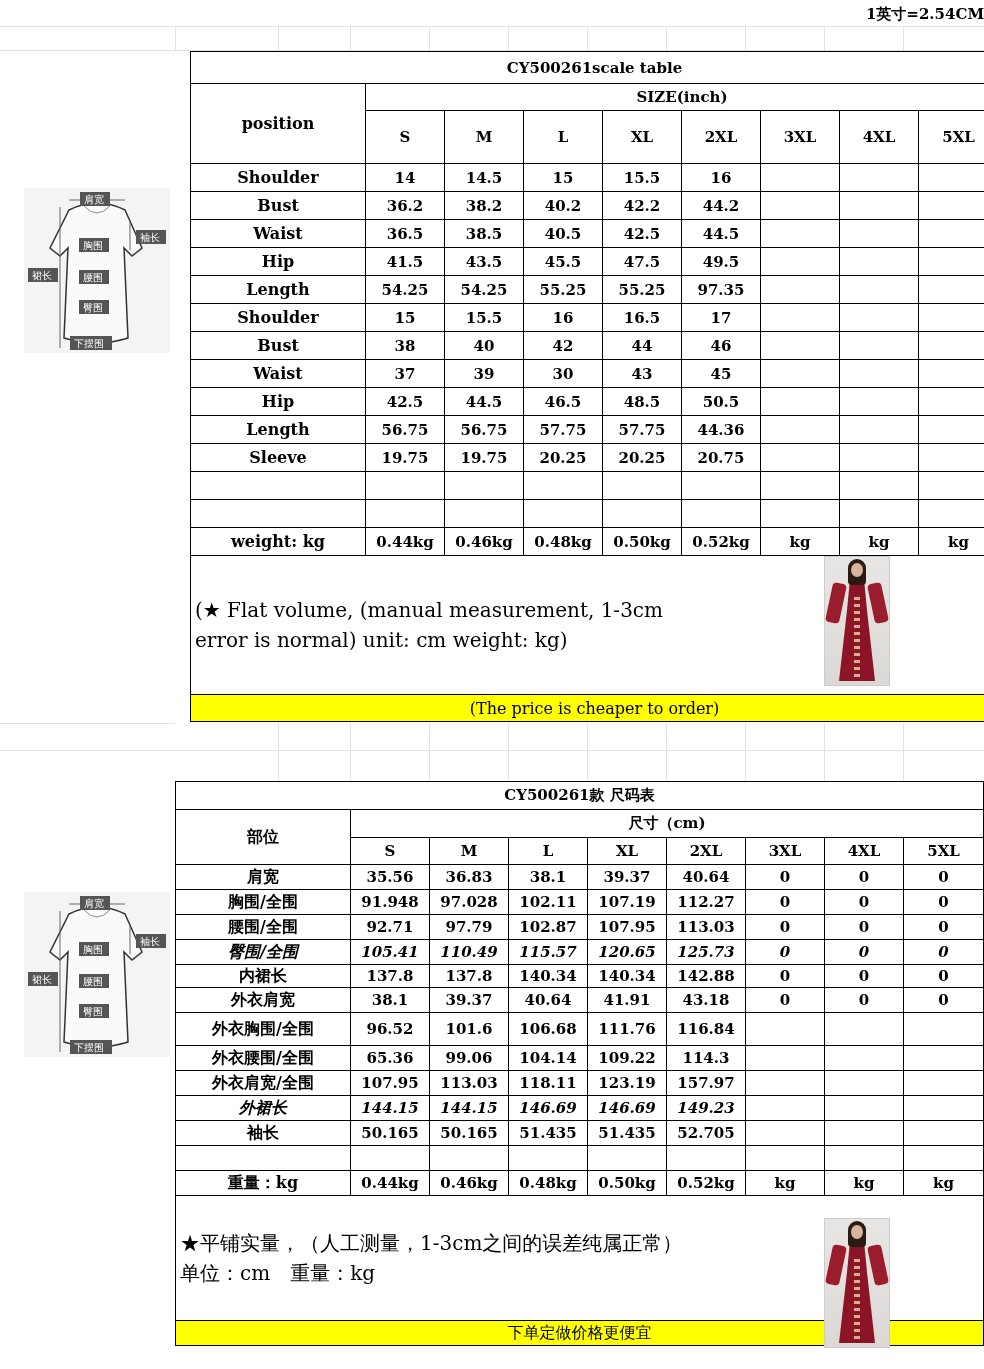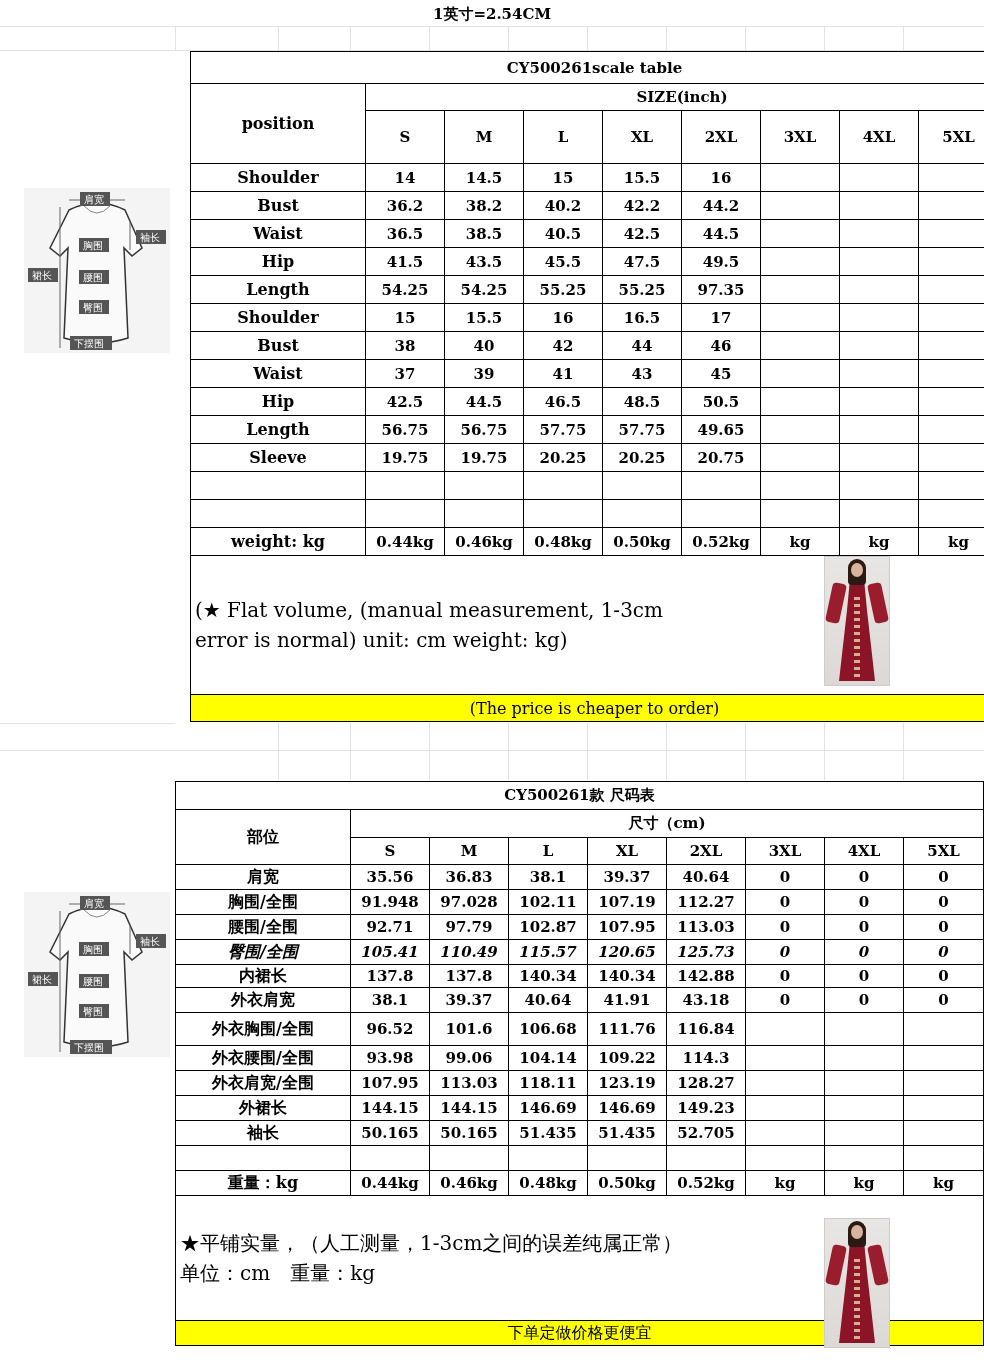--- a/index.html
+++ b/index.html
@@ -1,21 +1,21 @@
 <!DOCTYPE html>
 <html><head>
 <meta charset="utf-8">
 <style>
   html, body { margin: 0; padding: 0; background: #ffffff; }
   body { width: 984px; height: 1369px; position: relative; overflow: hidden;
          font-family: "DejaVu Serif", "Liberation Serif", serif; color: #000; }
   .gridline-h { position: absolute; height: 1px; background: #e2e2e2; }
   .gridline-v { position: absolute; width: 1px; background: #e2e2e2; }
   .top-note { position: absolute; left: 0; top: 0; width: 984px; height: 26px;
-              text-align: center; line-height: 28px; font-size: 15px; font-weight: bold; }
+              text-align: right; line-height: 28px; font-size: 15px; font-weight: bold; }
   table.sheet { position: absolute; border-collapse: collapse; table-layout: fixed; }
   table.sheet td { border: 1.5px solid #000; text-align: center; vertical-align: middle;
                    padding: 0; font-size: 15px; font-weight: bold; overflow: hidden; white-space: nowrap; }
   .title-cell { font-size: 16px; }
   .note-cell { text-align: left !important; white-space: normal !important; font-weight: normal !important;
                font-size: 20px !important; line-height: 30px; padding-left: 4px !important; position: relative; }
   .yellow { background: #ffff00; font-weight: normal !important; font-size: 16px !important; }
   .label-col { font-size: 16px !important; }
   .dress-photo { position: absolute; width: 64px; height: 128px; border: 1px solid #ccc; overflow: hidden;
                  background: linear-gradient(180deg, #e8e6e4 0%, #dcd8d5 100%); }
@@ -213,21 +213,21 @@
         <td>44</td>
         <td>46</td>
         <td></td>
         <td></td>
         <td></td>
       </tr>
       <tr style="height: 28px;">
         <td class="label-col">Waist</td>
         <td>37</td>
         <td>39</td>
-        <td>41</td>
+        <td>30</td>
         <td>43</td>
         <td>45</td>
         <td></td>
         <td></td>
         <td></td>
       </tr>
       <tr style="height: 28px;">
         <td class="label-col">Hip</td>
         <td>42.5</td>
         <td>44.5</td>
@@ -237,21 +237,21 @@
         <td></td>
         <td></td>
         <td></td>
       </tr>
       <tr style="height: 28px;">
         <td class="label-col">Length</td>
         <td>56.75</td>
         <td>56.75</td>
         <td>57.75</td>
         <td>57.75</td>
-        <td>49.65</td>
+        <td>44.36</td>
         <td></td>
         <td></td>
         <td></td>
       </tr>
       <tr style="height: 28px;">
         <td class="label-col">Sleeve</td>
         <td>19.75</td>
         <td>19.75</td>
         <td>20.25</td>
         <td>20.25</td>
@@ -419,41 +419,41 @@
         <td>101.6</td>
         <td>106.68</td>
         <td>111.76</td>
         <td>116.84</td>
         <td></td>
         <td></td>
         <td></td>
       </tr>
       <tr style="height: 25px;">
         <td class="label-col">外衣腰围/全围</td>
-        <td>93.98</td>
+        <td>65.36</td>
         <td>99.06</td>
         <td>104.14</td>
         <td>109.22</td>
         <td>114.3</td>
         <td></td>
         <td></td>
         <td></td>
       </tr>
       <tr style="height: 25px;">
         <td class="label-col">外衣肩宽/全围</td>
         <td>107.95</td>
         <td>113.03</td>
         <td>118.11</td>
         <td>123.19</td>
-        <td>128.27</td>
-        <td></td>
-        <td></td>
-        <td></td>
-      </tr>
-      <tr style="height: 25px;">
+        <td>157.97</td>
+        <td></td>
+        <td></td>
+        <td></td>
+      </tr>
+      <tr style="height: 25px; font-style: italic;">
         <td class="label-col">外裙长</td>
         <td>144.15</td>
         <td>144.15</td>
         <td>146.69</td>
         <td>146.69</td>
         <td>149.23</td>
         <td></td>
         <td></td>
         <td></td>
       </tr>

